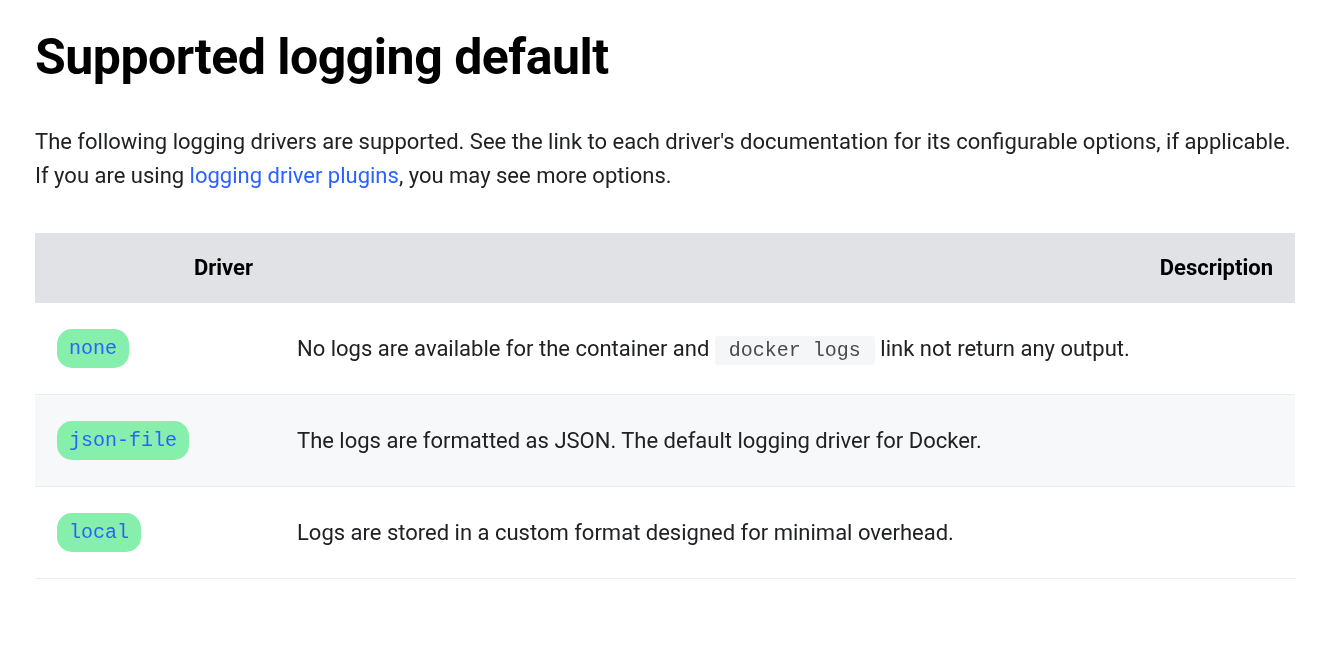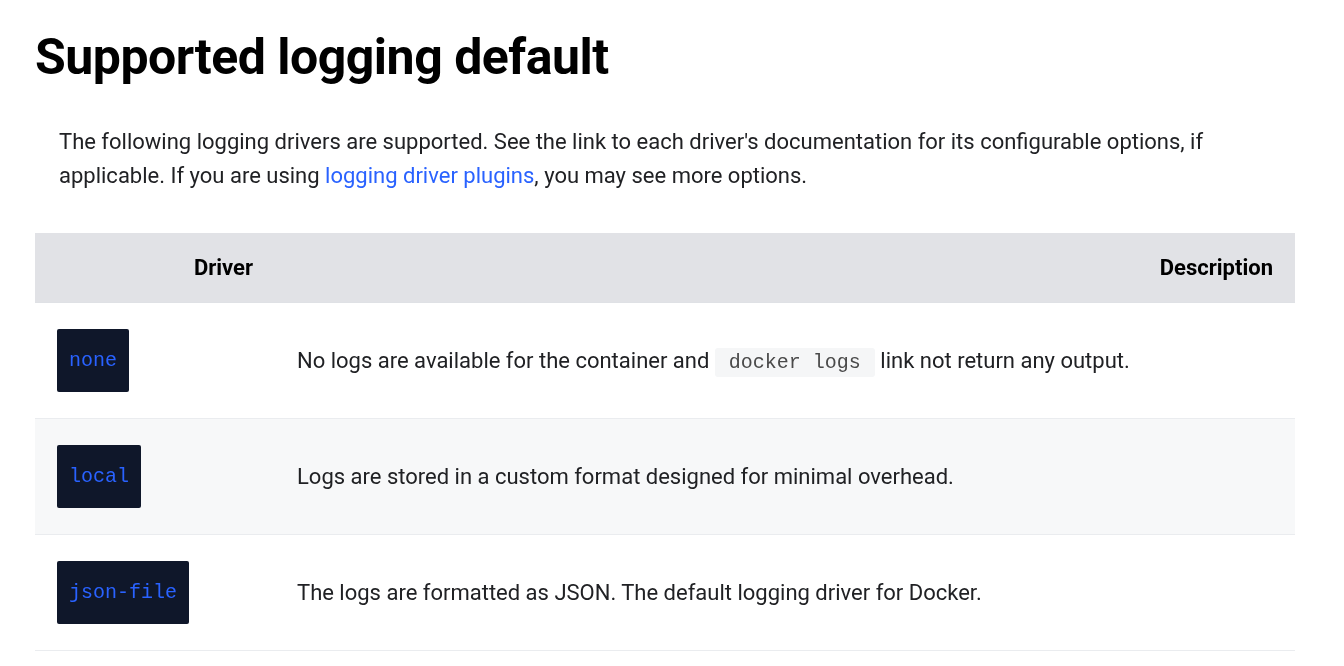--- a/index.html
+++ b/index.html
@@ -22,21 +22,20 @@
       letter-spacing: -0.5px;
       margin-bottom: 30px;
       color: #000;
     }
     p.intro {
       font-size: 22px;
       color: #202124;
       margin-bottom: 40px;
       line-height: 1.55;
       max-width: 1260px;
-      margin-left: 24px;
     }
     a.text-link {
       color: #2962ff;
       text-decoration: none;
     }
     table {
       width: 1260px;
       border-collapse: collapse;
       font-size: 22px;
     }
@@ -62,24 +61,24 @@
     tbody tr:nth-child(odd) {
       background: #fff;
     }
     tbody td {
       padding: 26px 22px;
       vertical-align: middle;
       line-height: 1.55;
     }
     code.driver {
       font-family: "SFMono-Regular", Consolas, "Liberation Mono", Menlo, monospace;
-      background: #0f172a;
+      background: #86efac;
       color: #2962ff;
-      padding: 16px 12px;
-      border-radius: 2px;
+      padding: 4px 12px;
+      border-radius: 15px;
       font-size: 20px;
       display: inline-block;
     }
     code.inline {
       font-family: Liberation Mono, monospace;
       background: #f5f6f7;
       color: #4a4a4a;
       padding: 3px 14px;
       border-radius: 3px;
       font-size: 20px;
@@ -105,28 +104,28 @@
     <tr>
       <td>
         <a href="#"><code class="driver">none</code></a>
       </td>
       <td>
         <span>No logs are available for the container and </span><code class="inline">docker logs</code><span> link not return any output.</span>
       </td>
     </tr>
     <tr>
       <td>
+        <a href="#"><code class="driver">json-file</code></a>
+      </td>
+      <td>
+        <span>The logs are formatted as JSON. The default logging driver for Docker.</span>
+      </td>
+    </tr>
+    <tr>
+      <td>
         <a href="#"><code class="driver">local</code></a>
       </td>
       <td>
         <span>Logs are stored in a custom format designed for minimal overhead.</span>
       </td>
     </tr>
-    <tr>
-      <td>
-        <a href="#"><code class="driver">json-file</code></a>
-      </td>
-      <td>
-        <span>The logs are formatted as JSON. The default logging driver for Docker.</span>
-      </td>
-    </tr>
   </tbody>
 </table>
 
 </body></html>

